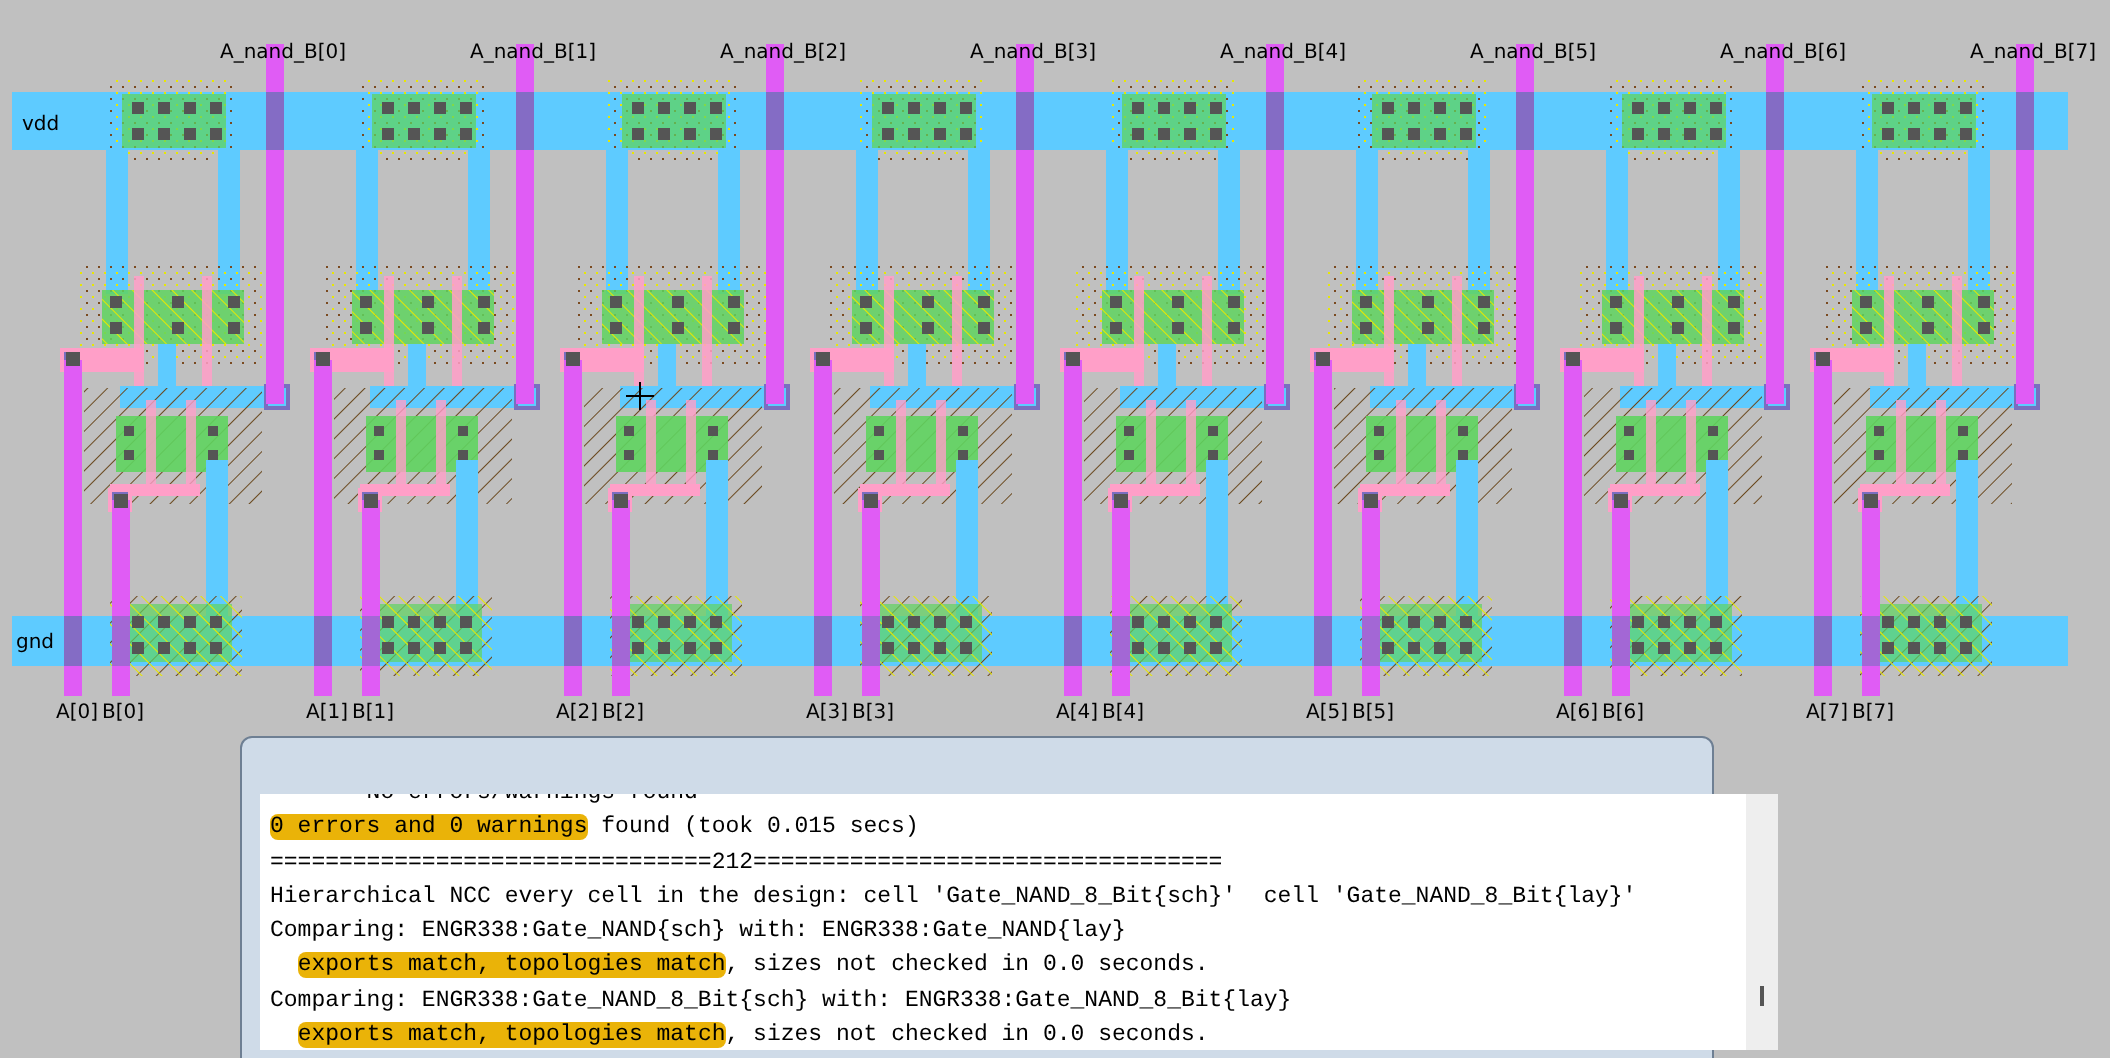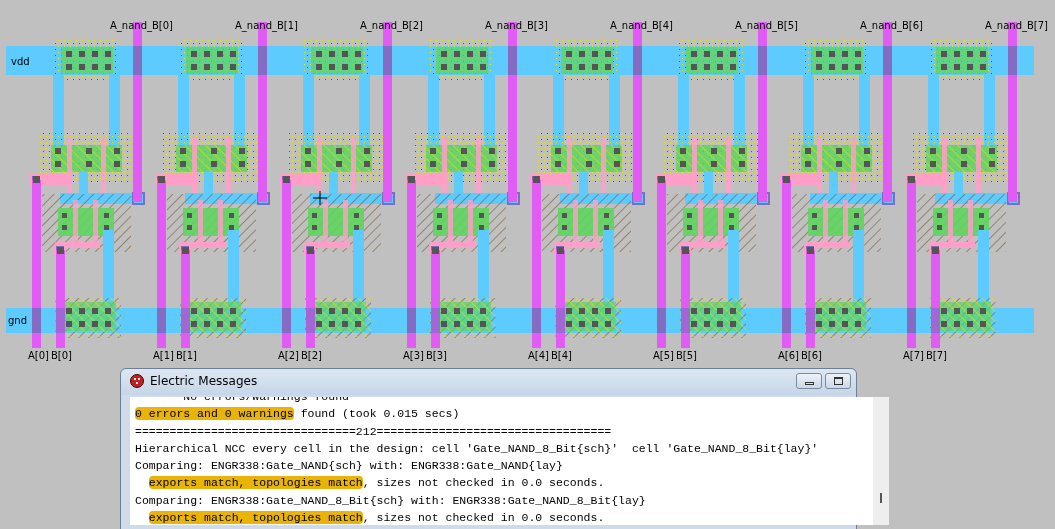--- a/index.html
+++ b/index.html
@@ -567,25 +567,19 @@
         <text x="926" y="359" class="lbl">B[7]</text>
       </g>
     </g>
   <g id="cursor">
     <line x1="313" y1="198" x2="327" y2="198" stroke="#000" stroke-width="1"></line>
     <line x1="320" y1="191" x2="320" y2="205" stroke="#000" stroke-width="1"></line>
   </g>
 </svg>
 
 <div id="msgwin">
-  <div class="titlebar">
-    <span class="app-icon"></span>
-    <span class="title">Electric Messages</span>
-    <span class="wbtn min"></span>
-    <span class="wbtn max"></span>
-  </div>
   <div class="body">
     <div class="text" id="msgtext"><div><span>       No errors/warnings found</span></div><div><span class="hl">0 errors and 0 warnings</span><span> found (took 0.015 secs)</span></div><div><span>================================212==================================</span></div><div><span>Hierarchical NCC every cell in the design: cell 'Gate_NAND_8_Bit{sch}'  cell 'Gate_NAND_8_Bit{lay}'</span></div><div><span>Comparing: ENGR338:Gate_NAND{sch} with: ENGR338:Gate_NAND{lay}</span></div><div>  <span class="hl">exports match, topologies match</span><span>, sizes not checked in 0.0 seconds.</span></div><div><span>Comparing: ENGR338:Gate_NAND_8_Bit{sch} with: ENGR338:Gate_NAND_8_Bit{lay}</span></div><div>  <span class="hl">exports match, topologies match</span><span>, sizes not checked in 0.0 seconds.</span></div></div>
     <div class="vscroll">
       <div class="grip"></div>
     </div>
   </div>
 </div>
 
 </body></html>

